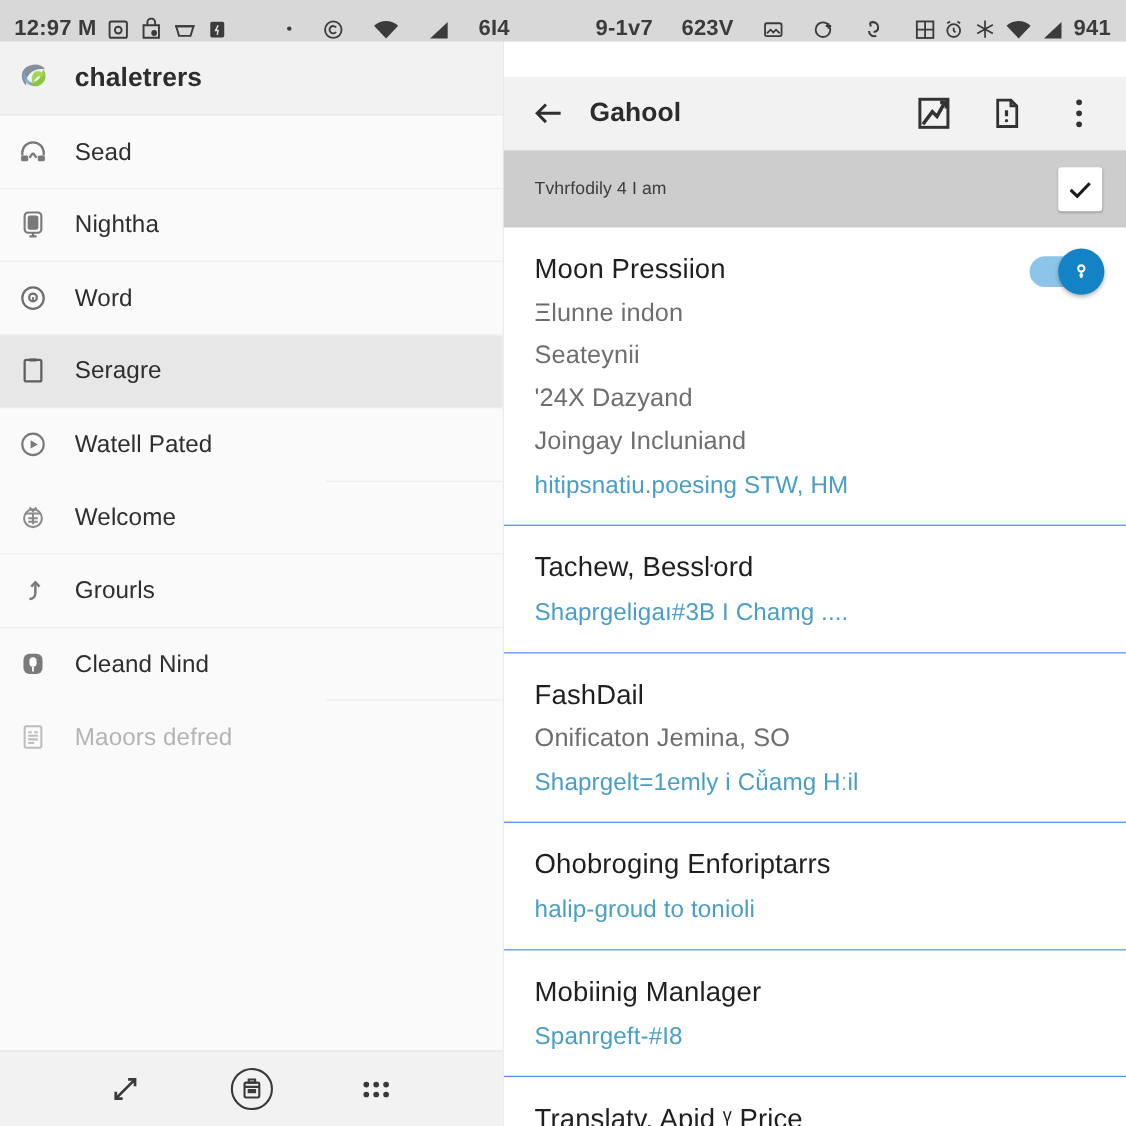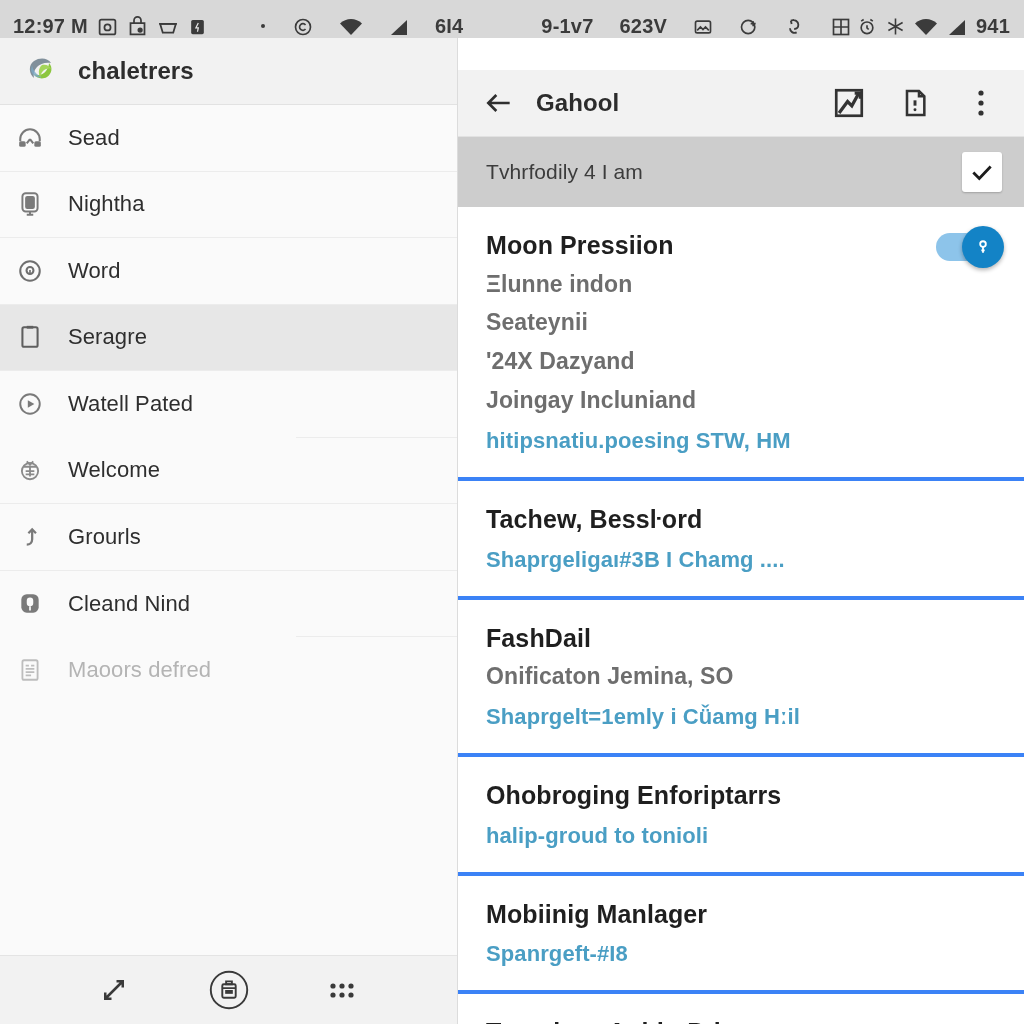--- a/index.html
+++ b/index.html
@@ -27,21 +27,21 @@
   
   .body{flex:1 1 auto;display:flex;min-height:0;}
 
   
   .pane-left{
     width:457px;flex:0 0 457px;background:#fafafa;
     display:flex;flex-direction:column;border-right:1px solid #dcdcdc;min-height:0;
   }
   .left-header{
     height:66px;flex:0 0 66px;background:#f2f2f2;
-    display:flex;align-items:center;padding-left:24px;gap:16px;
+    display:flex;align-items:center;padding-left:14px;gap:16px;
     border-bottom:1px solid #e2e2e2;
   }
   .brand-logo{width:38px;height:38px;flex:0 0 38px;position:relative;}
   .brand-title{font-size:24px;font-weight:700;color:#2d2d2d;letter-spacing:.1px;}
 
   .nav{flex:1 1 auto;overflow:hidden;background:#fafafa;}
   .nav-item{
     height:66.5px;display:flex;align-items:center;gap:22px;padding-left:14px;
     border-bottom:1px solid #ececec;box-sizing:border-box;
   }
@@ -69,29 +69,29 @@
   }
   .hdr-back{width:46px;height:46px;display:flex;align-items:center;justify-content:center;color:#2f2f2f;flex:0 0 46px;}
   .hdr-title{font-size:24px;font-weight:700;color:#2c2c2c;letter-spacing:.1px;}
   .hdr-actions{margin-left:auto;display:flex;align-items:center;gap:24px;}
   .hdr-btn{width:42px;height:42px;display:flex;align-items:center;justify-content:center;color:#333;}
 
   .subbar{
     height:70px;flex:0 0 70px;background:#cdcdcd;display:flex;align-items:center;
     padding:0 22px 0 28px;
   }
-  .subbar-text{font-size:21px;color:#3c3c3c;letter-spacing:.1px;}
+  .subbar-text{font-size:16px;color:#3c3c3c;letter-spacing:.1px;}
   .subbar-check{
     margin-left:auto;width:40px;height:40px;background:#ffffff;border-radius:3px;
     display:flex;align-items:center;justify-content:center;box-shadow:0 1px 2px rgba(0,0,0,.22);
   }
 
   .list{flex:1 1 auto;overflow:hidden;background:#fff;}
   .card{
-    padding:22px 24px 20px 28px;border-bottom:4px solid #3b82f6;position:relative;box-sizing:border-box;font-weight:bold;
+    padding:22px 24px 20px 28px;border-bottom:1px solid #3b82f6;position:relative;box-sizing:border-box;
   }
   .card-title{font-size:25px;color:#1f1f1f;line-height:1.34;letter-spacing:.1px;}
   .card-line{font-size:23px;color:#6e6e6e;line-height:1.52;letter-spacing:.1px;margin-top:4px;}
   .card-link{font-size:22px;color:#4a9ec4;line-height:1.5;letter-spacing:.1px;margin-top:6px;}
   .card-toggle{position:absolute;right:26px;top:26px;}
 
   .toggle{width:62px;height:28px;border-radius:14px;background:#8dc4ea;position:relative;}
   .toggle .knob{
     position:absolute;right:-6px;top:-7px;width:42px;height:42px;border-radius:50%;
     background:#1383c6;display:flex;align-items:center;justify-content:center;

